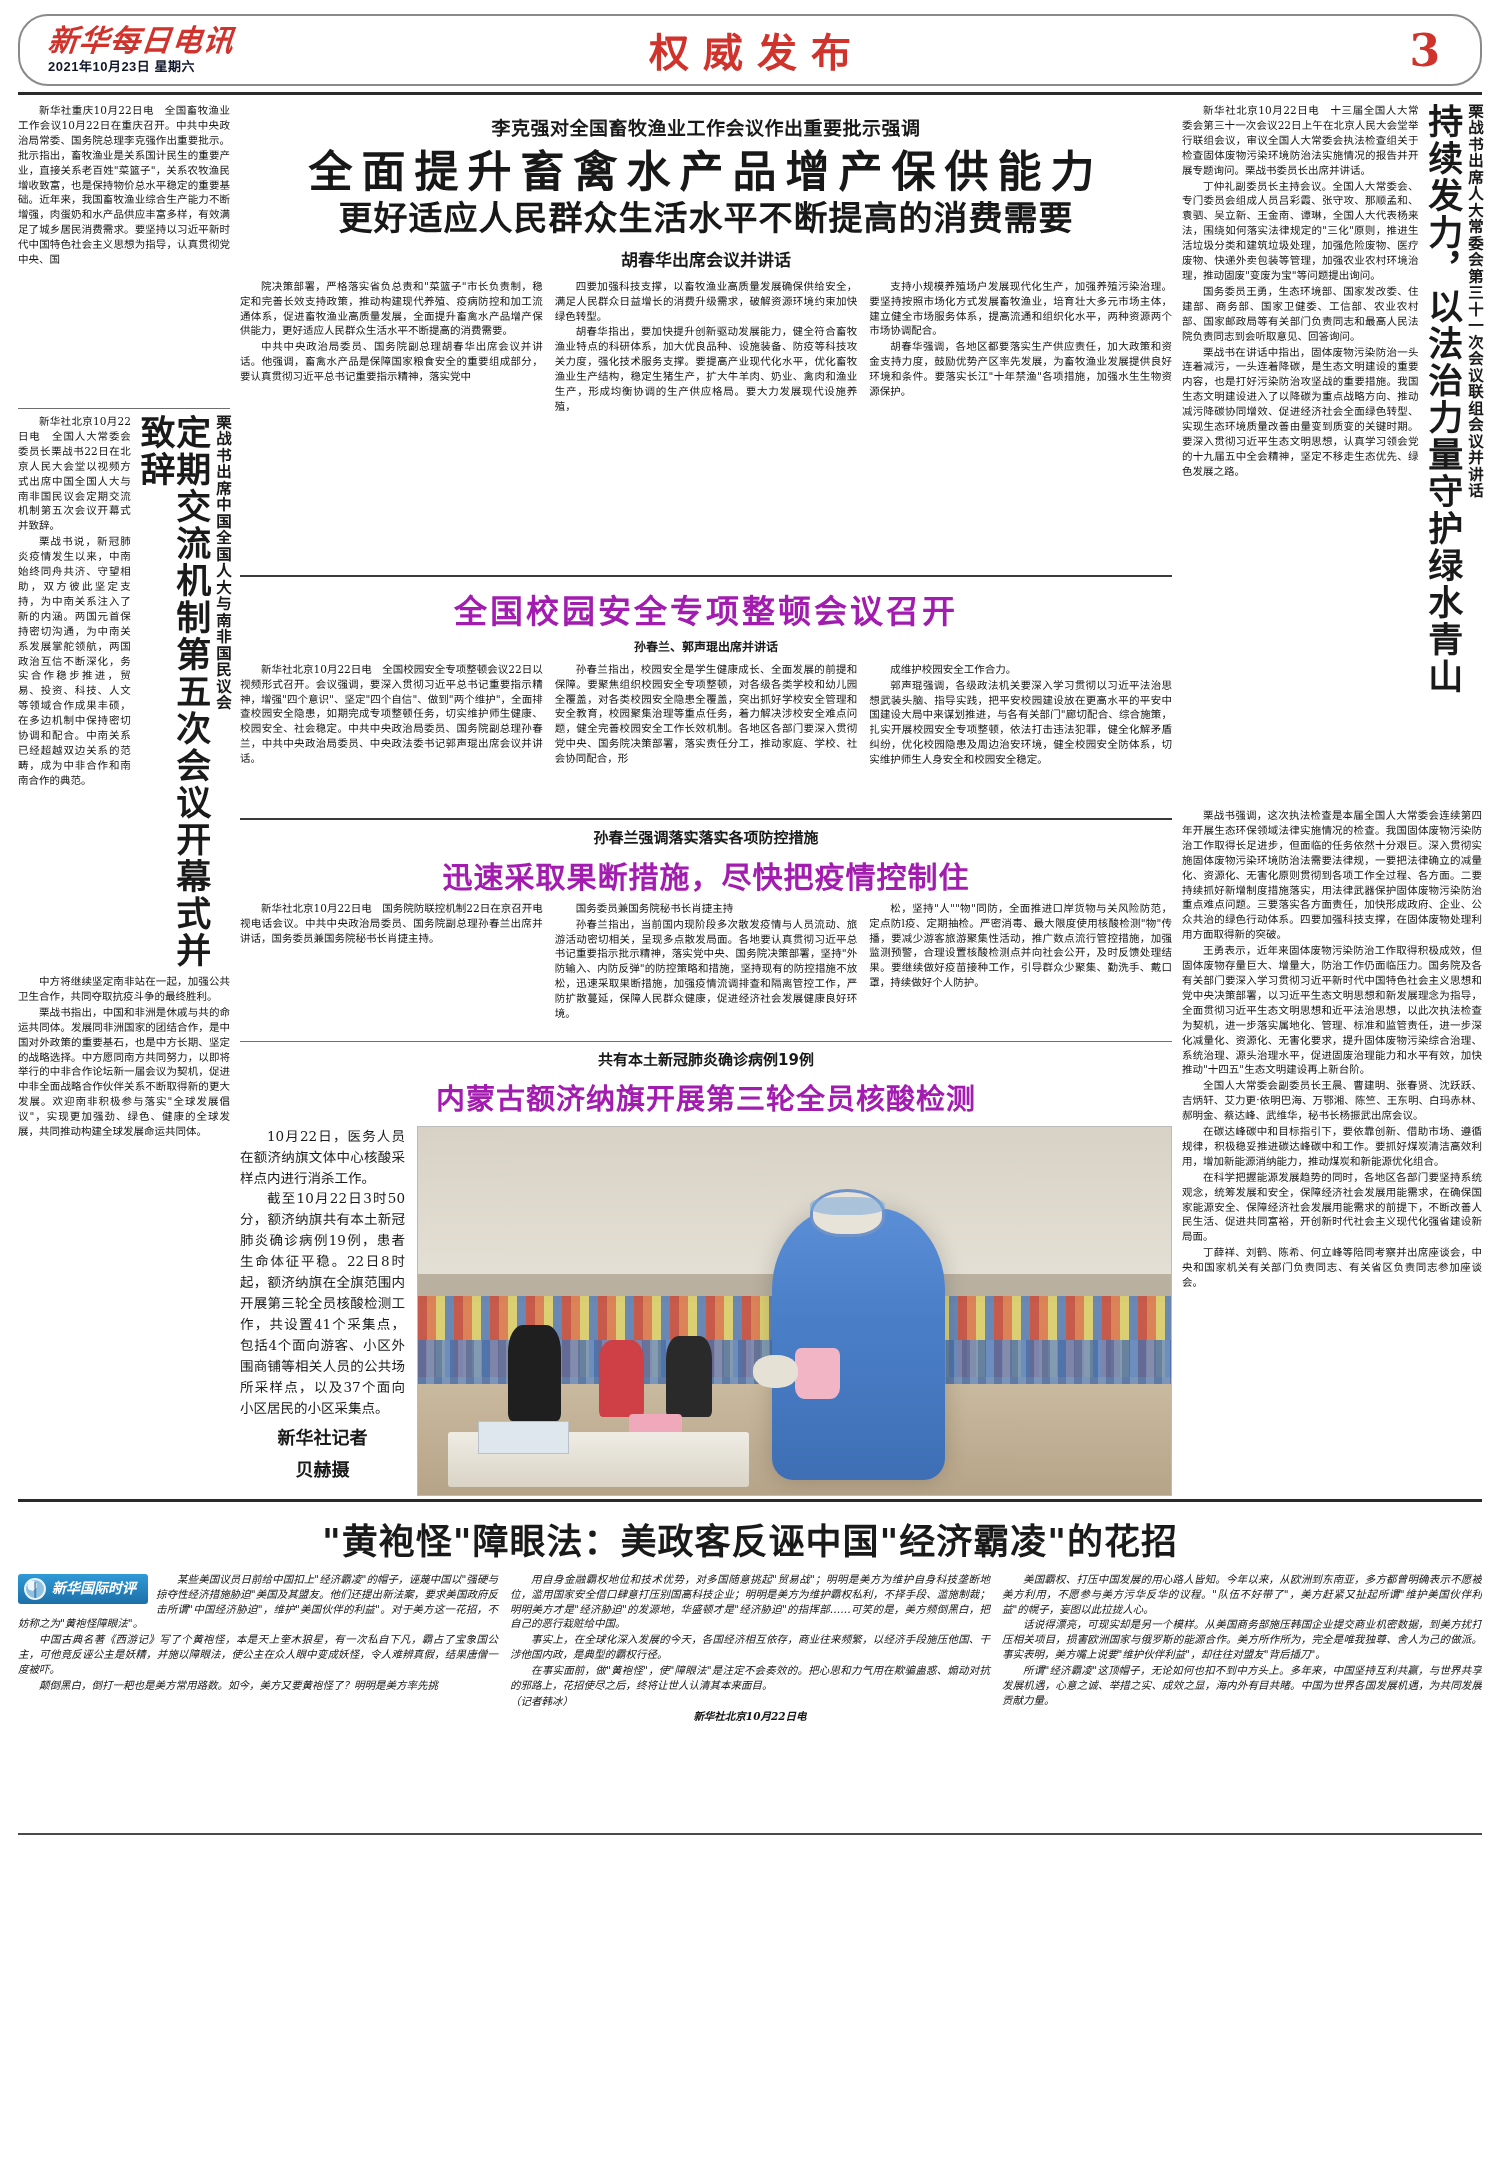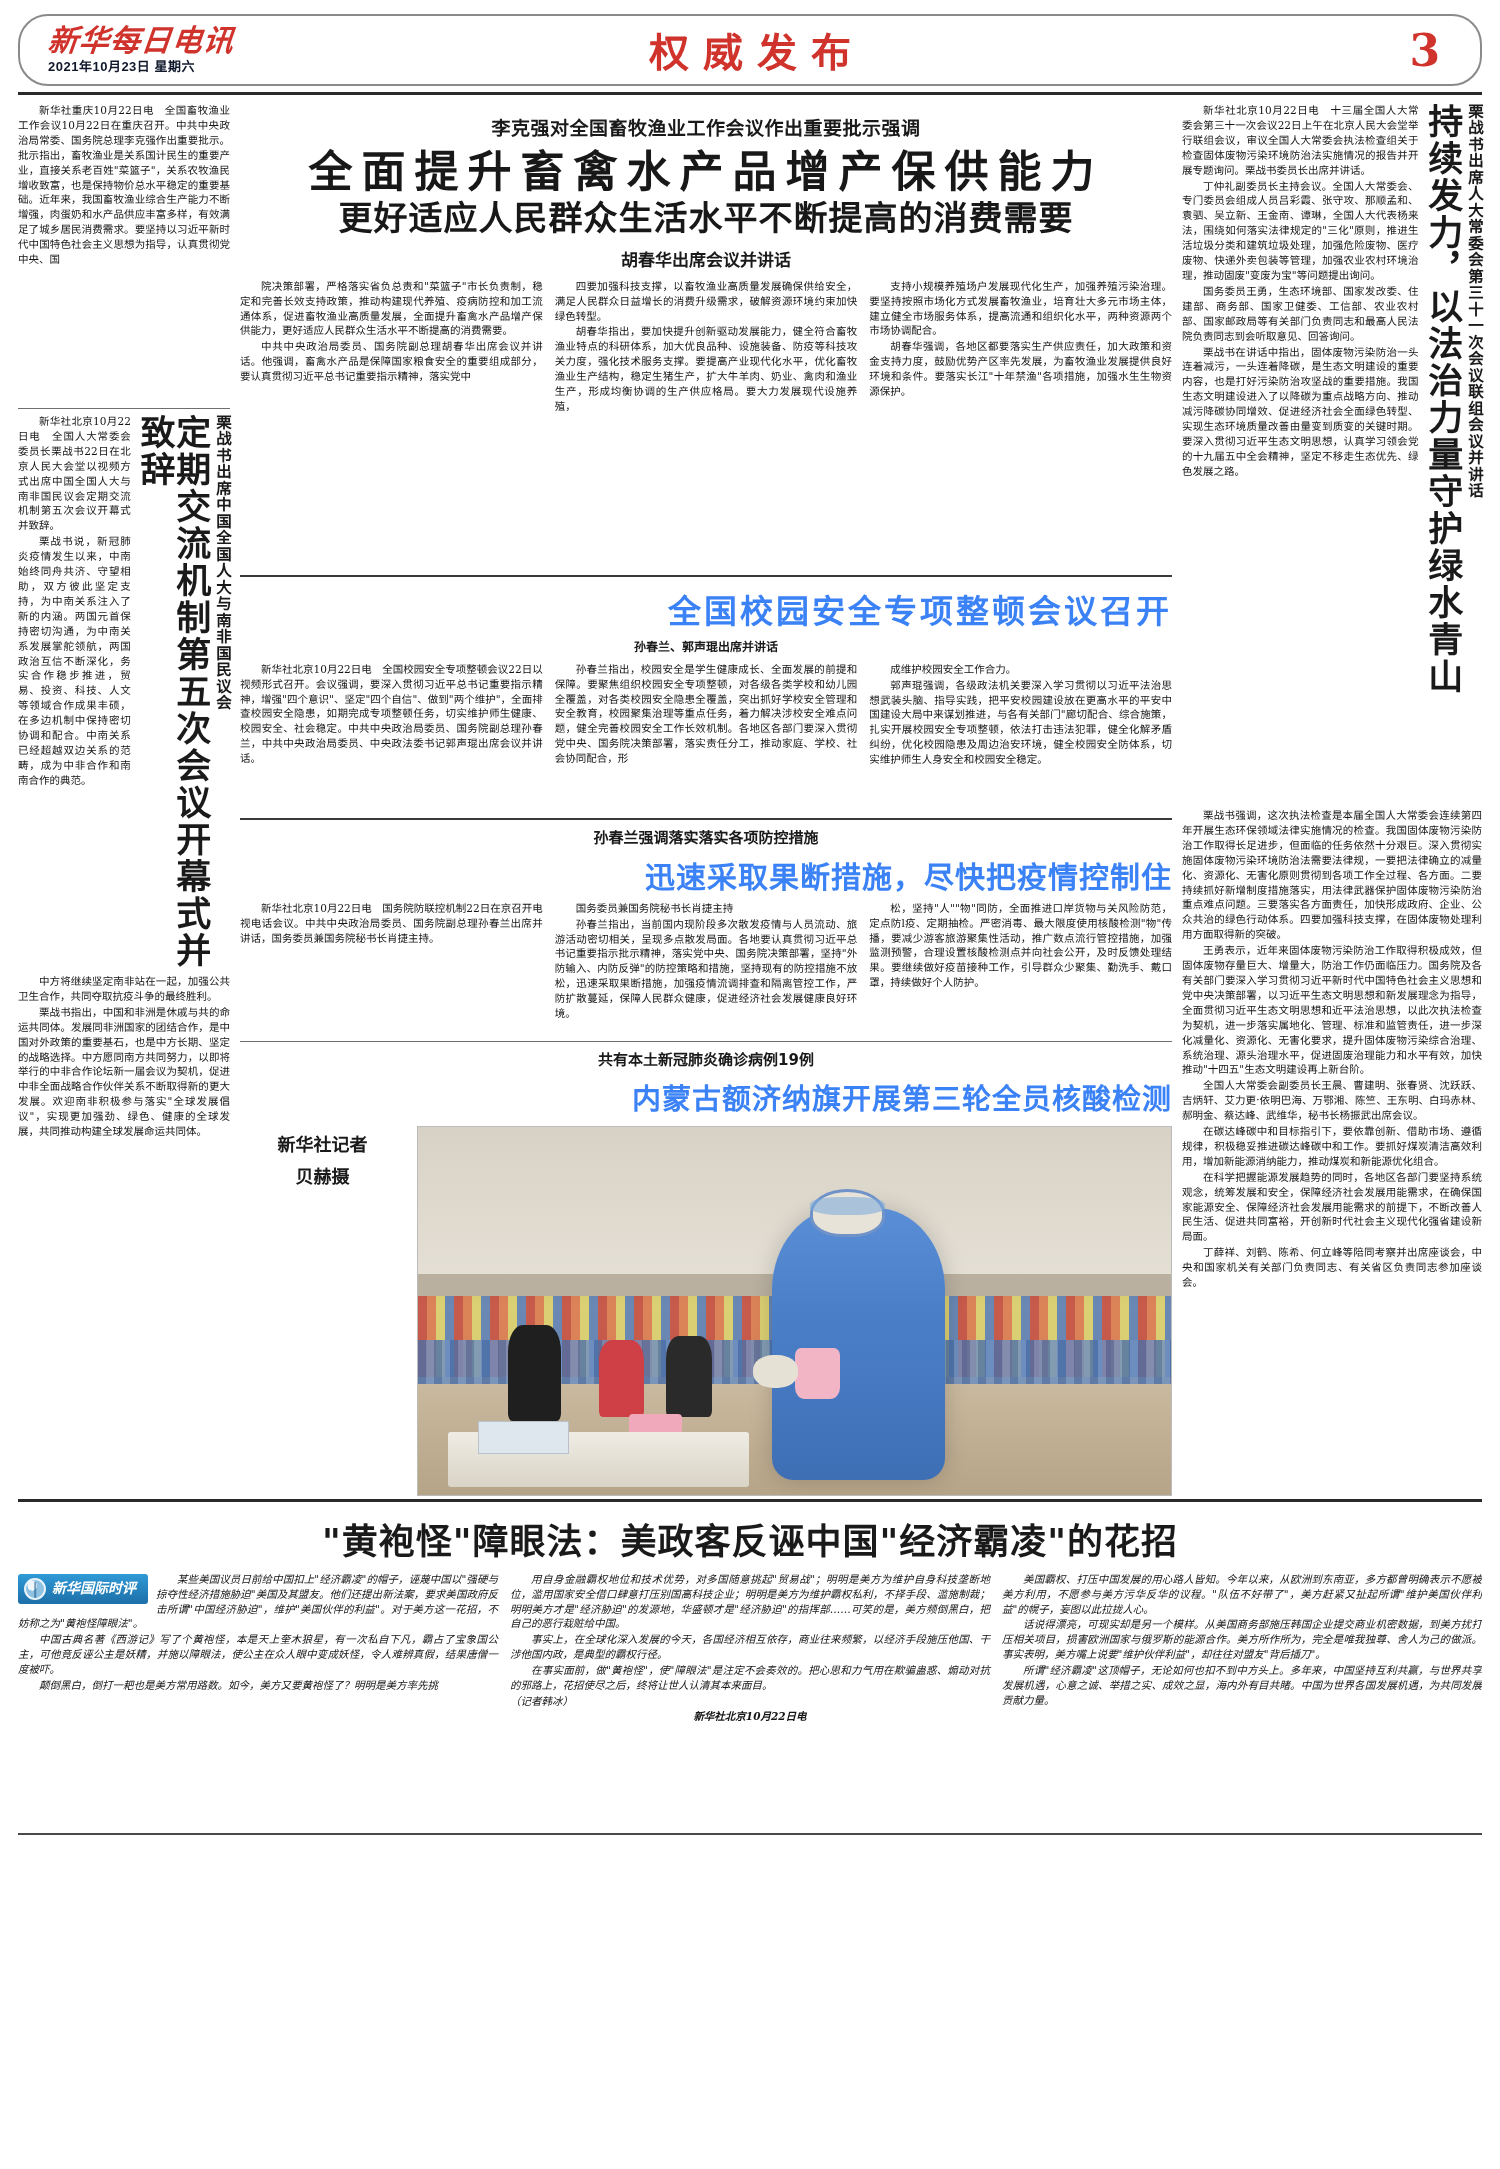--- a/index.html
+++ b/index.html
@@ -93,22 +93,22 @@
     font-family:"DejaVu Sans","Liberation Sans",sans-serif;
     margin:7px 0 8px 0;
   }
 
   
   .cols3 { display:flex; gap:12px; }
   .cols3 > div { flex:1; }
 
   
   .sec-h {
-    text-align:right; font-family:Liberation Mono, monospace; font-weight:bold;
-    color:#3b82f6;
+    text-align:center; font-family:Liberation Mono, monospace; font-weight:bold;
+    color:#a21caf;
   }
   .sec-h.lg { font-size:33px; letter-spacing:3px; margin:8px 0 4px; }
   .sec-h.md { font-size:30px; letter-spacing:1px; margin:6px 0 4px; }
   .sec-sub {
     text-align:center; font-size:12px; font-weight:bold;
     font-family:"DejaVu Sans","Liberation Sans",sans-serif; margin:4px 0 8px;
   }
   .sec-kicker {
     text-align:center; font-size:15px; font-weight:bold;
     font-family:"DejaVu Sans","Liberation Sans",sans-serif; margin:6px 0 3px;
@@ -286,20 +286,24 @@
         </div>
       </div>
 
       <div class="rule-thin"></div>
 
       <div class="sec-kicker cn">共有本土新冠肺炎确诊病例19例</div>
       <div class="sec-h md cn" style="font-size:29px;">内蒙古额济纳旗开展第三轮全员核酸检测</div>
 
       <div style="display:flex;gap:12px;margin-top:8px;">
         <div style="width:165px;flex:none;">
+          <div class="caption-blk cn">
+            <p>10月22日，医务人员在额济纳旗文体中心核酸采样点内进行消杀工作。</p>
+            <p>截至10月22日3时50分，额济纳旗共有本土新冠肺炎确诊病例19例，患者生命体征平稳。22日8时起，额济纳旗在全旗范围内开展第三轮全员核酸检测工作，共设置41个采集点，包括4个面向游客、小区外围商铺等相关人员的公共场所采样点，以及37个面向小区居民的小区采集点。</p>
+          </div>
           <div class="credit cn">新华社记者</div>
           <div class="credit cn">贝赫摄</div>
         </div>
         <div class="photo-wrap" style="flex:1;">
           <div class="photo">
             <div class="ph-wallA"></div>
             <div class="ph-wallB"></div>
             <div class="ph-seats"></div>
             <div class="ph-seats2"></div>
             <div class="ph-floor"></div>

